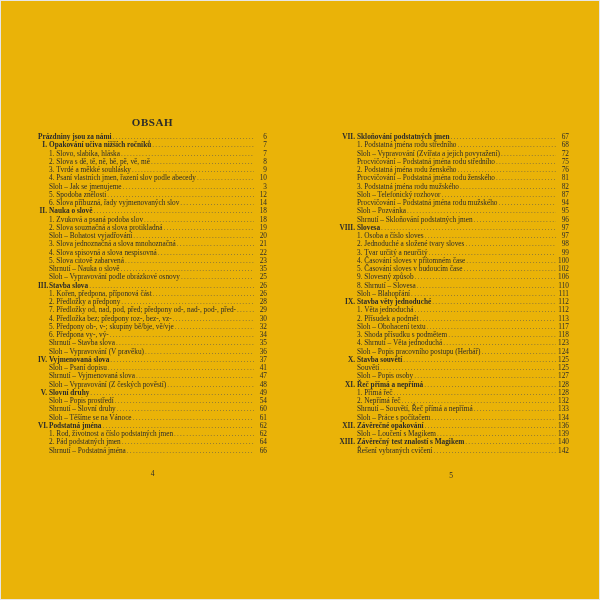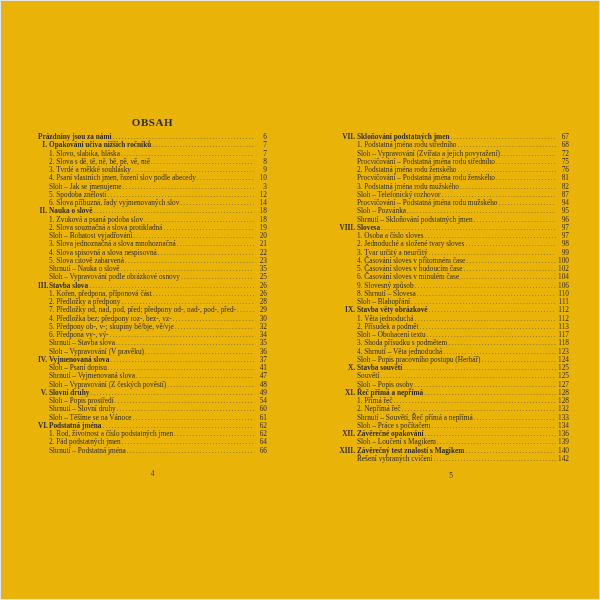--- a/index.html
+++ b/index.html
@@ -415,45 +415,39 @@
         <span class="pg">100</span>
       </div>
       <div class="row s-p">
         <span class="num"></span>
         <span class="txt">5. Časování sloves v budoucím čase</span>
         <span class="dots"></span>
         <span class="pg">102</span>
       </div>
       <div class="row s-p">
         <span class="num"></span>
-        <span class="txt">6. Časování sloves v minulém čase</span>
-        <span class="dots"></span>
-        <span class="pg">104</span>
-      </div>
-      <div class="row s-p">
-        <span class="num"></span>
         <span class="txt">9. Slovesný způsob</span>
         <span class="dots"></span>
         <span class="pg">106</span>
       </div>
       <div class="row s-p">
         <span class="num"></span>
         <span class="txt">8. Shrnutí – Slovesa</span>
         <span class="dots"></span>
         <span class="pg">110</span>
       </div>
       <div class="row s-i">
         <span class="num"></span>
         <span class="txt">Sloh – Blahopřání</span>
         <span class="dots"></span>
         <span class="pg">111</span>
       </div>
       <div class="row s-h">
         <span class="num">IX.</span>
-        <span class="txt">Stavba věty obrázkové</span>
+        <span class="txt">Stavba věty jednoduché</span>
         <span class="dots"></span>
         <span class="pg">112</span>
       </div>
       <div class="row s-p">
         <span class="num"></span>
         <span class="txt">1. Věta jednoduchá</span>
         <span class="dots"></span>
         <span class="pg">112</span>
       </div>
       <div class="row s-p">

